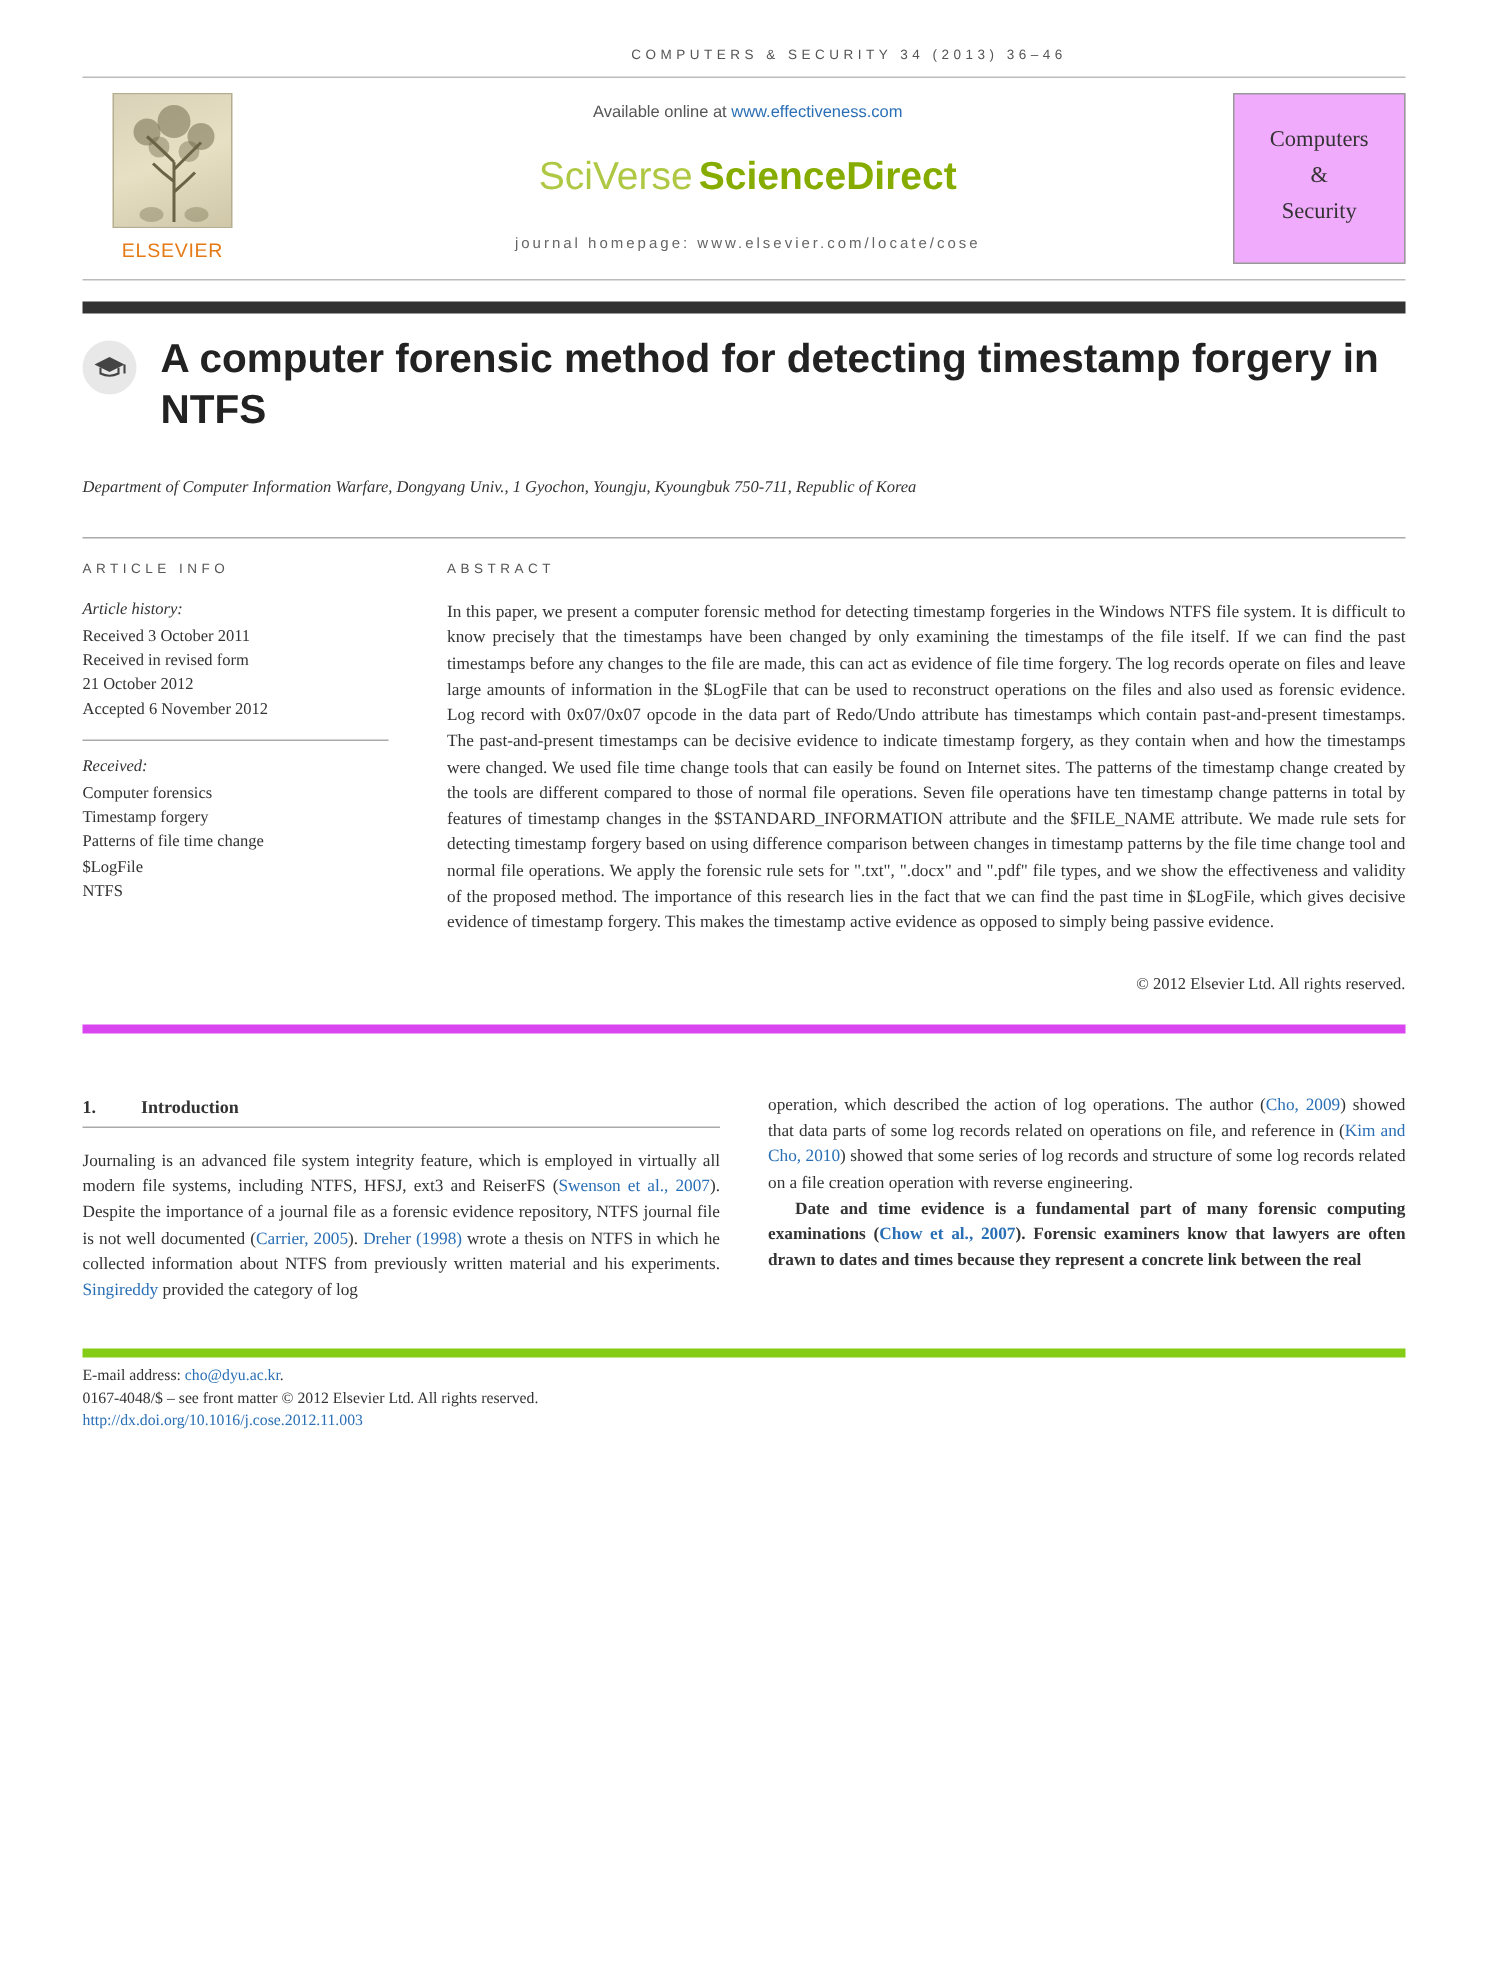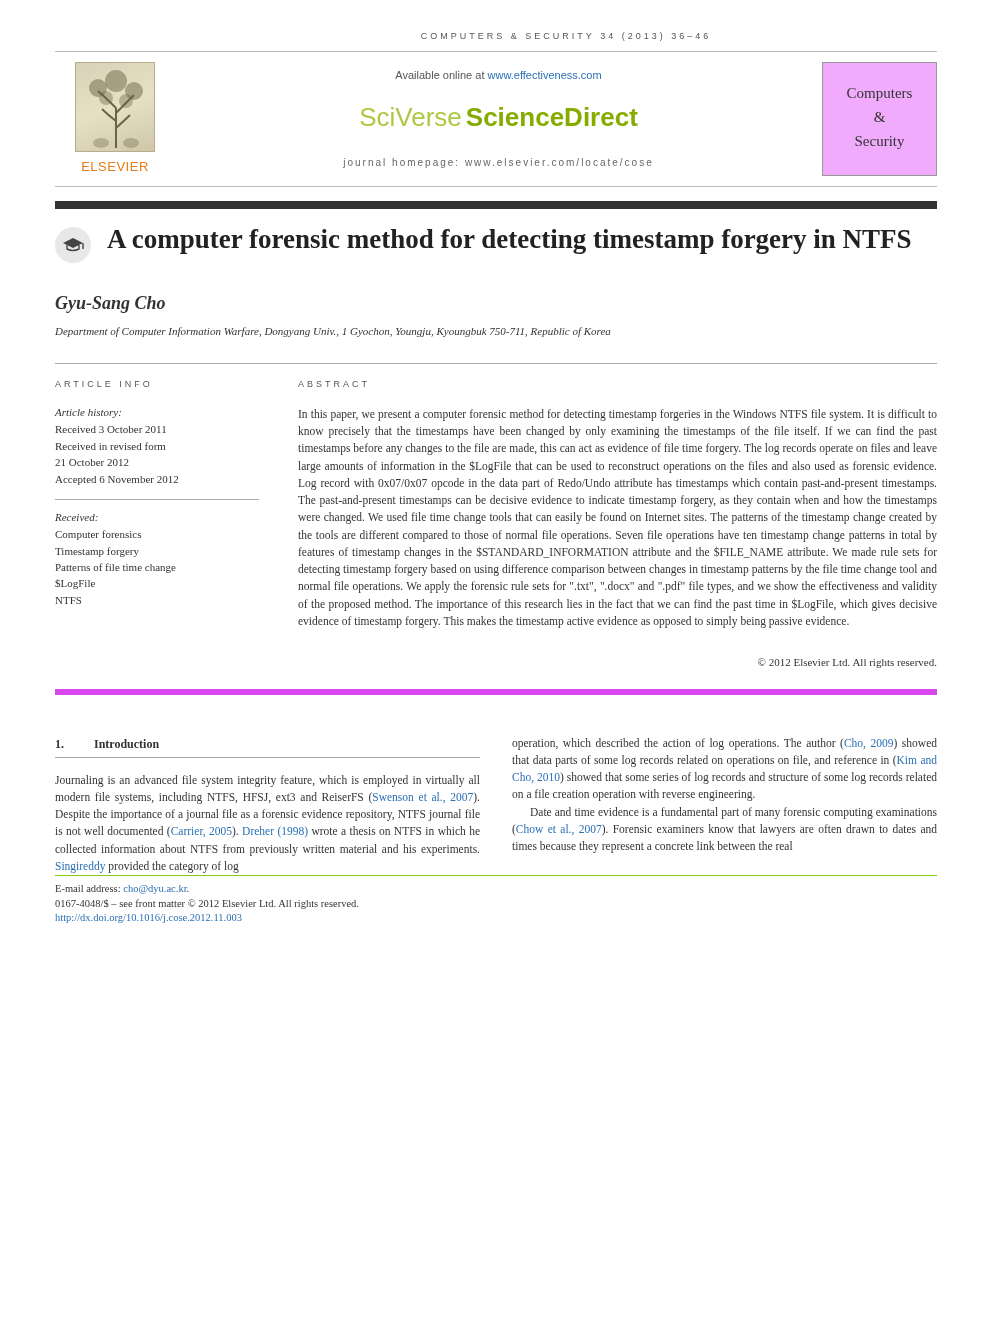--- a/index.html
+++ b/index.html
@@ -128,21 +128,21 @@
     height: 36px;
     border-radius: 50%;
     background: #e8e8e8;
     flex-shrink: 0;
     display: flex;
     align-items: center;
     justify-content: center;
     margin-top: 4px;
   }
   .article-title {
-    font-family: Liberation Serif, serif;
+    font-family: Liberation Sans, sans-serif;
     font-size: 27px;
     font-weight: bold;
     color: #222;
     line-height: 1.25;
   }
   .author {
     font-family: Georgia, serif;
     font-style: italic;
     font-weight: bold;
     font-size: 18px;
@@ -217,23 +217,24 @@
   .sec-head {
     display: flex;
     gap: 30px;
     font-weight: bold;
     font-size: 12px;
     border-bottom: 1px solid #aaa;
     padding-bottom: 4px;
     margin-bottom: 14px;
   }
   .cite-link { color: #2a6fb5; }
-  .para-indent { text-indent: 18px; }
+  .para-indent { text-indent: 18px; font-weight: bold; }
   .footer {
-    border-top: 1px solid #84cc16;
+    border-top: 6px solid #84cc16;
+    margin-top: 30px;
     padding-top: 6px;
     font-size: 10.5px;
     line-height: 1.4;
   }
   .footer a { color: #2a6fb5; text-decoration: none; }
 </style>
 </head>
 <body>
 
 <div class="page">
@@ -283,21 +284,20 @@
     <div class="grad-icon">
       <svg width="22" height="18" viewBox="0 0 22 18">
         <path d="M11 2 L21 7 L11 12 L1 7 Z" fill="#444"></path>
         <path d="M5 9 L5 13 Q11 16 17 13 L17 9" fill="none" stroke="#444" stroke-width="1.4"></path>
         <line x1="21" y1="7" x2="21" y2="13" stroke="#444" stroke-width="1.4"></line>
       </svg>
     </div>
     <h1 class="article-title">A computer forensic method for detecting timestamp forgery in NTFS</h1>
   </div>
 
-  <div class="author">Gyu-Sang Cho</div>
   <div class="affiliation">Department of Computer Information Warfare, Dongyang Univ., 1 Gyochon, Youngju, Kyoungbuk 750-711, Republic of Korea</div>
 
   <div class="info-abstract-row">
     <div class="article-info">
       <div class="info-head">ARTICLE INFO</div>
       <div class="info-sub">Article history:</div>
       <div class="info-line">Received 3 October 2011</div>
       <div class="info-line">Received in revised form</div>
       <div class="info-line">21 October 2012</div>
       <div class="info-line">Accepted 6 November 2012</div>

